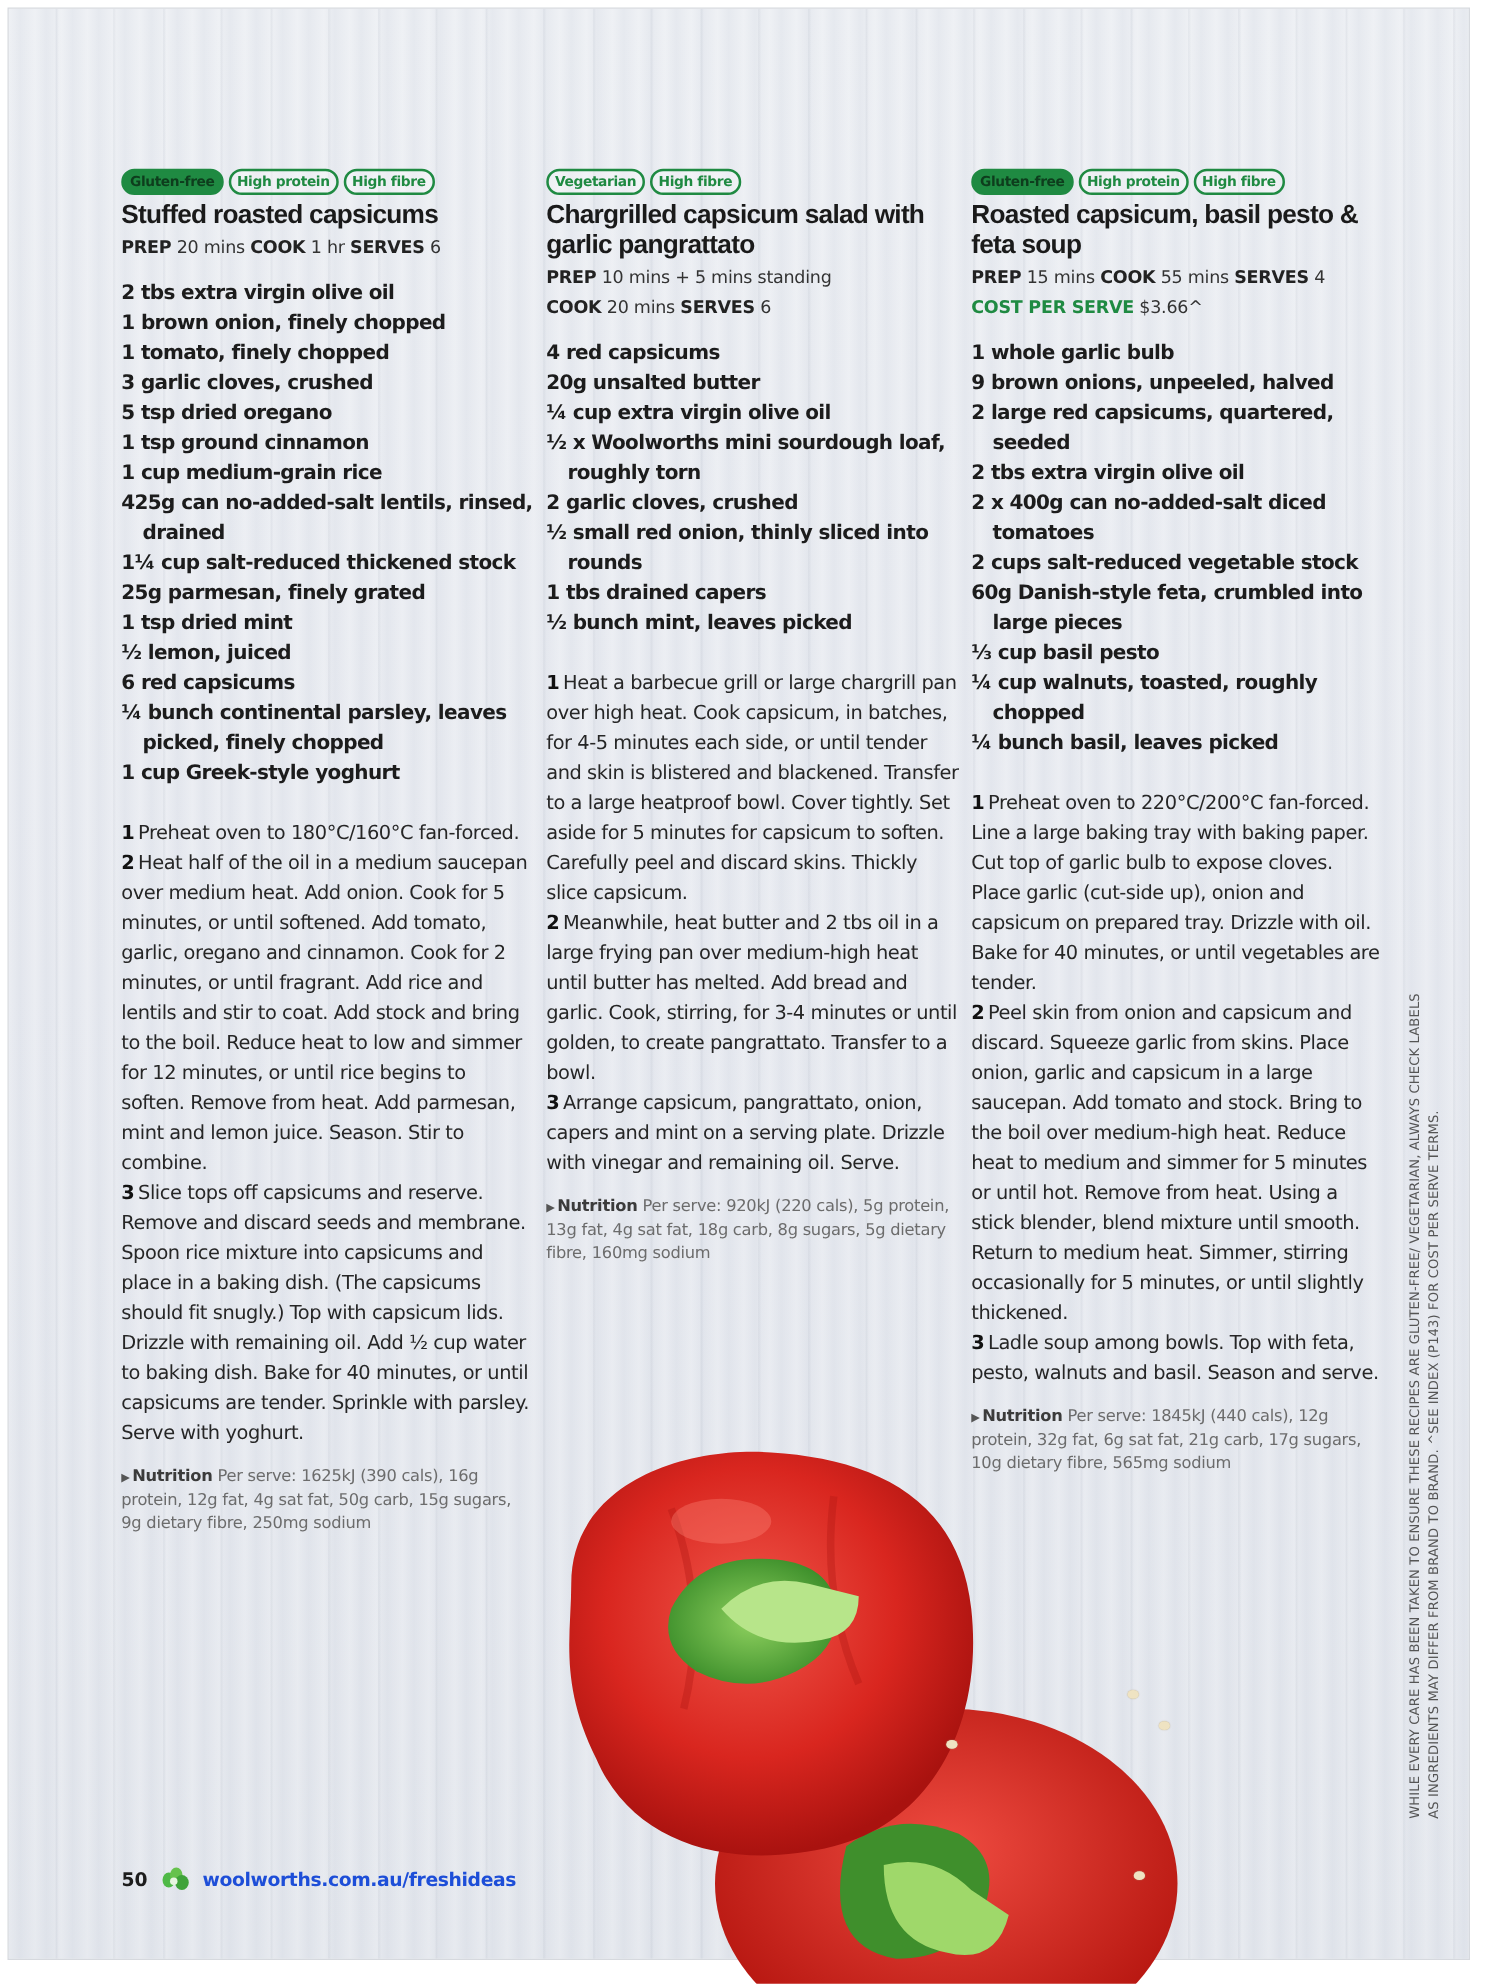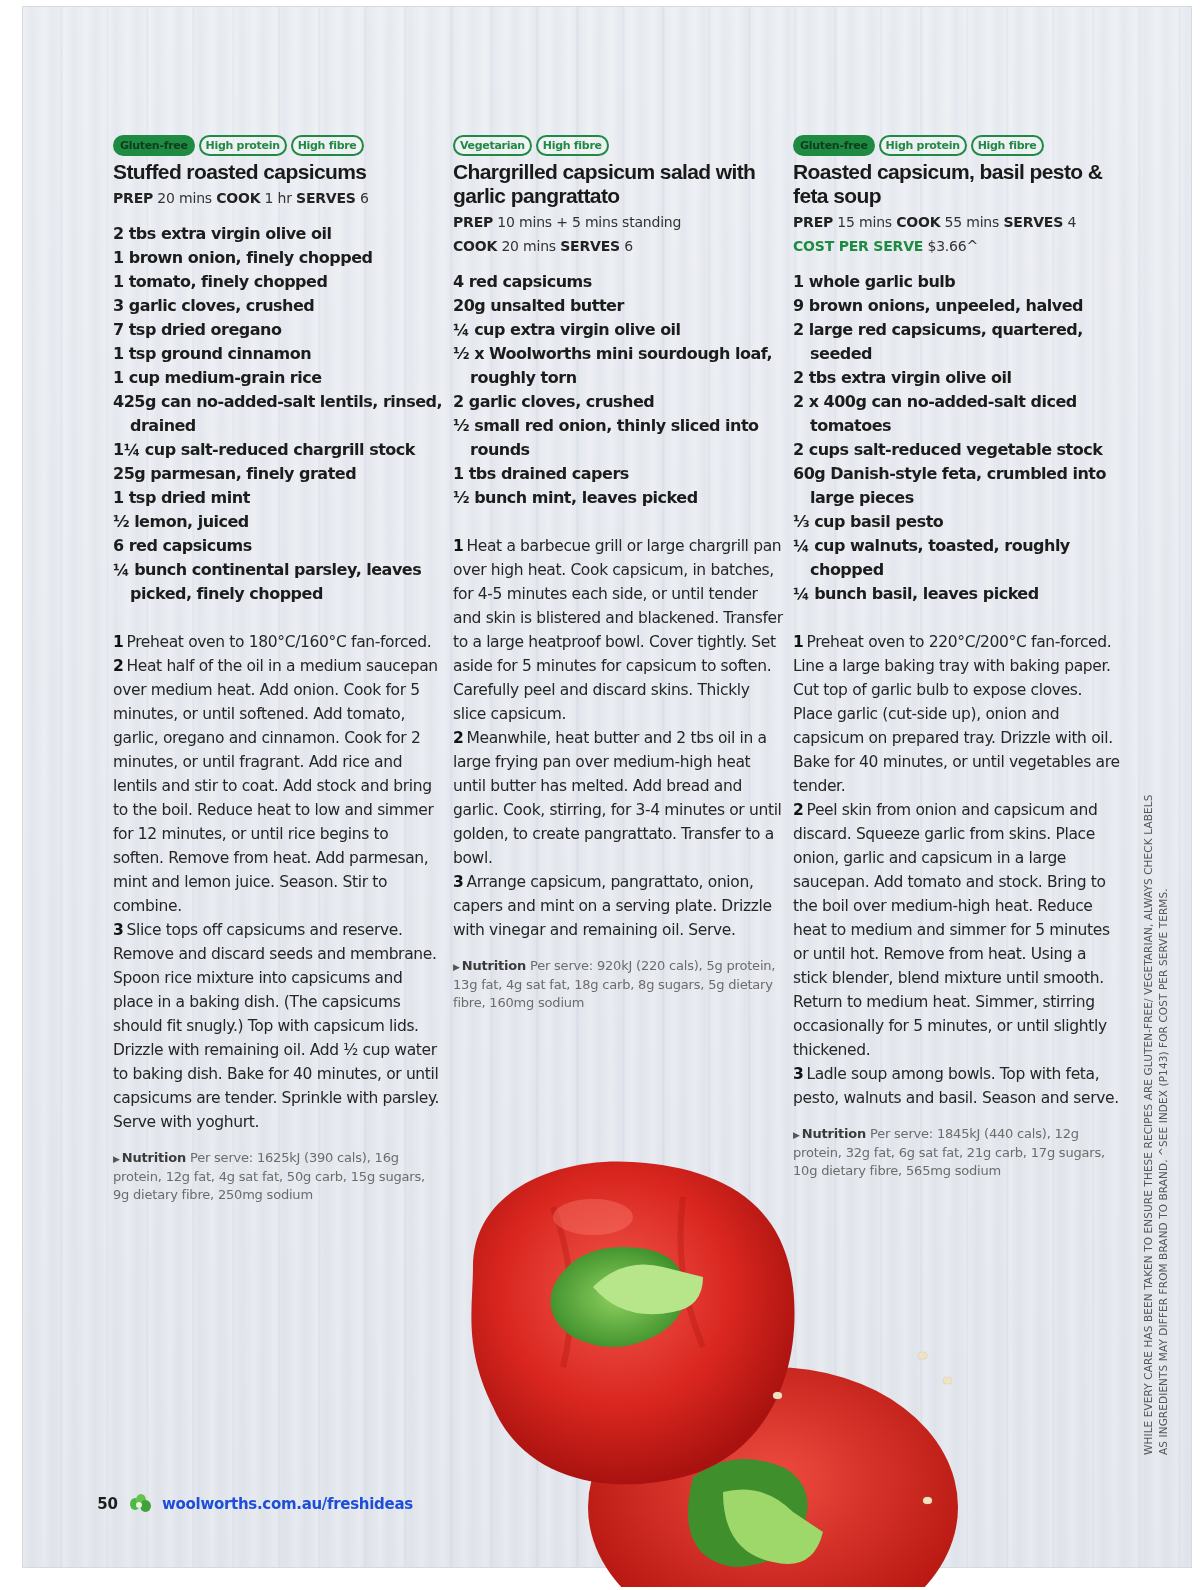--- a/index.html
+++ b/index.html
@@ -2,21 +2,21 @@
 <html><head>
   <meta charset="utf-8">
   <style>
     html, body { margin: 0; padding: 0; }
     body {
       width: 1200px; height: 1590px; position: relative; overflow: hidden;
       background: #ffffff;
       font-family: "DejaVu Sans", "Liberation Sans", sans-serif;
     }
     .page {
-      position: absolute; left: 22px; top: 6px; width: 1168px; height: 1560px;
+      position: absolute; left: 6px; top: 6px; width: 1168px; height: 1560px;
       background:
         repeating-linear-gradient(90deg, rgba(255,255,255,0.0) 0px, rgba(255,255,255,0.0) 37px, rgba(170,178,192,0.18) 38px, rgba(255,255,255,0.0) 40px, rgba(255,255,255,0.0) 83px, rgba(160,168,182,0.14) 84px, rgba(255,255,255,0.0) 86px),
         repeating-linear-gradient(90deg, rgba(255,255,255,0.25) 0px, rgba(220,224,232,0.25) 9px, rgba(255,255,255,0.25) 21px),
         linear-gradient(180deg, #e9ecf1 0%, #e4e7ee 50%, #dfe3ea 100%);
       border: 1px solid #d6d9de;
     }
     .col { position: absolute; top: 126px; width: 330px; color: #1e1e1e; }
     .col-1 { left: 90px; }
     .col-2 { left: 430px; }
     .col-3 { left: 770px; }
@@ -89,30 +89,31 @@
       <b>COOK</b>
       <span class="light">1 hr</span>
       <b>SERVES</b>
       <span class="light">6</span>
     </div>
     <ul class="ingredients">
       <li>2 tbs extra virgin olive oil</li>
       <li>1 brown onion, finely chopped</li>
       <li>1 tomato, finely chopped</li>
       <li>3 garlic cloves, crushed</li>
-      <li>7 tsp dried oregano</li>
+      <li>5 tsp dried oregano</li>
       <li>1 tsp ground cinnamon</li>
       <li>1 cup medium-grain rice</li>
       <li>425g can no-added-salt lentils, rinsed, drained</li>
-      <li>1¼ cup salt-reduced chargrill stock</li>
+      <li>1¼ cup salt-reduced thickened stock</li>
       <li>25g parmesan, finely grated</li>
       <li>1 tsp dried mint</li>
       <li>½ lemon, juiced</li>
       <li>6 red capsicums</li>
       <li>¼ bunch continental parsley, leaves picked, finely chopped</li>
+      <li>1 cup Greek-style yoghurt</li>
     </ul>
     <div class="method">
       <p class="step"><span class="num">1</span><span>Preheat oven to 180°C/160°C fan-forced.</span></p>
       <p class="step"><span class="num">2</span><span>Heat half of the oil in a medium saucepan over medium heat. Add onion. Cook for 5 minutes, or until softened. Add tomato, garlic, oregano and cinnamon. Cook for 2 minutes, or until fragrant. Add rice and lentils and stir to coat. Add stock and bring to the boil. Reduce heat to low and simmer for 12 minutes, or until rice begins to soften. Remove from heat. Add parmesan, mint and lemon juice. Season. Stir to combine.</span></p>
       <p class="step"><span class="num">3</span><span>Slice tops off capsicums and reserve. Remove and discard seeds and membrane. Spoon rice mixture into capsicums and place in a baking dish. (The capsicums should fit snugly.) Top with capsicum lids. Drizzle with remaining oil. Add ½ cup water to baking dish. Bake for 40 minutes, or until capsicums are tender. Sprinkle with parsley. Serve with yoghurt.</span></p>
     </div>
     <div class="nutrition">
       <span class="tri">▶</span><span class="lbl">Nutrition</span>
       <span>Per serve: 1625kJ (390 cals), 16g protein, 12g fat, 4g sat fat, 50g carb, 15g sugars, 9g dietary fibre, 250mg sodium</span>
     </div>

